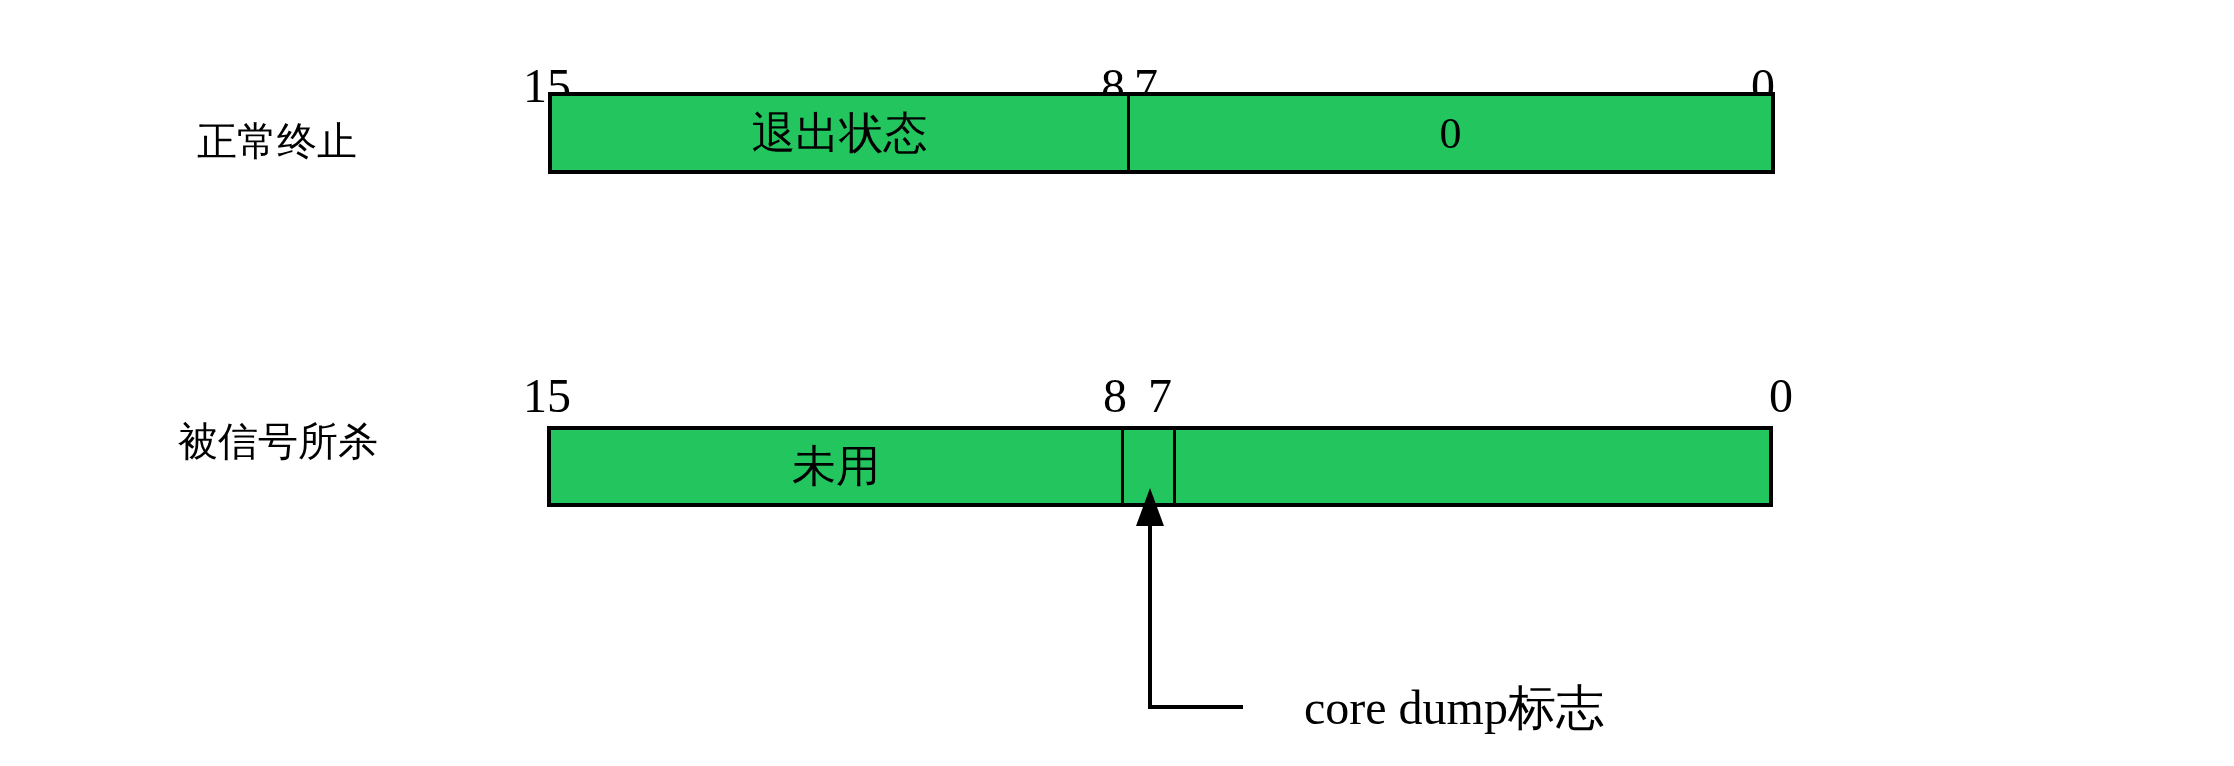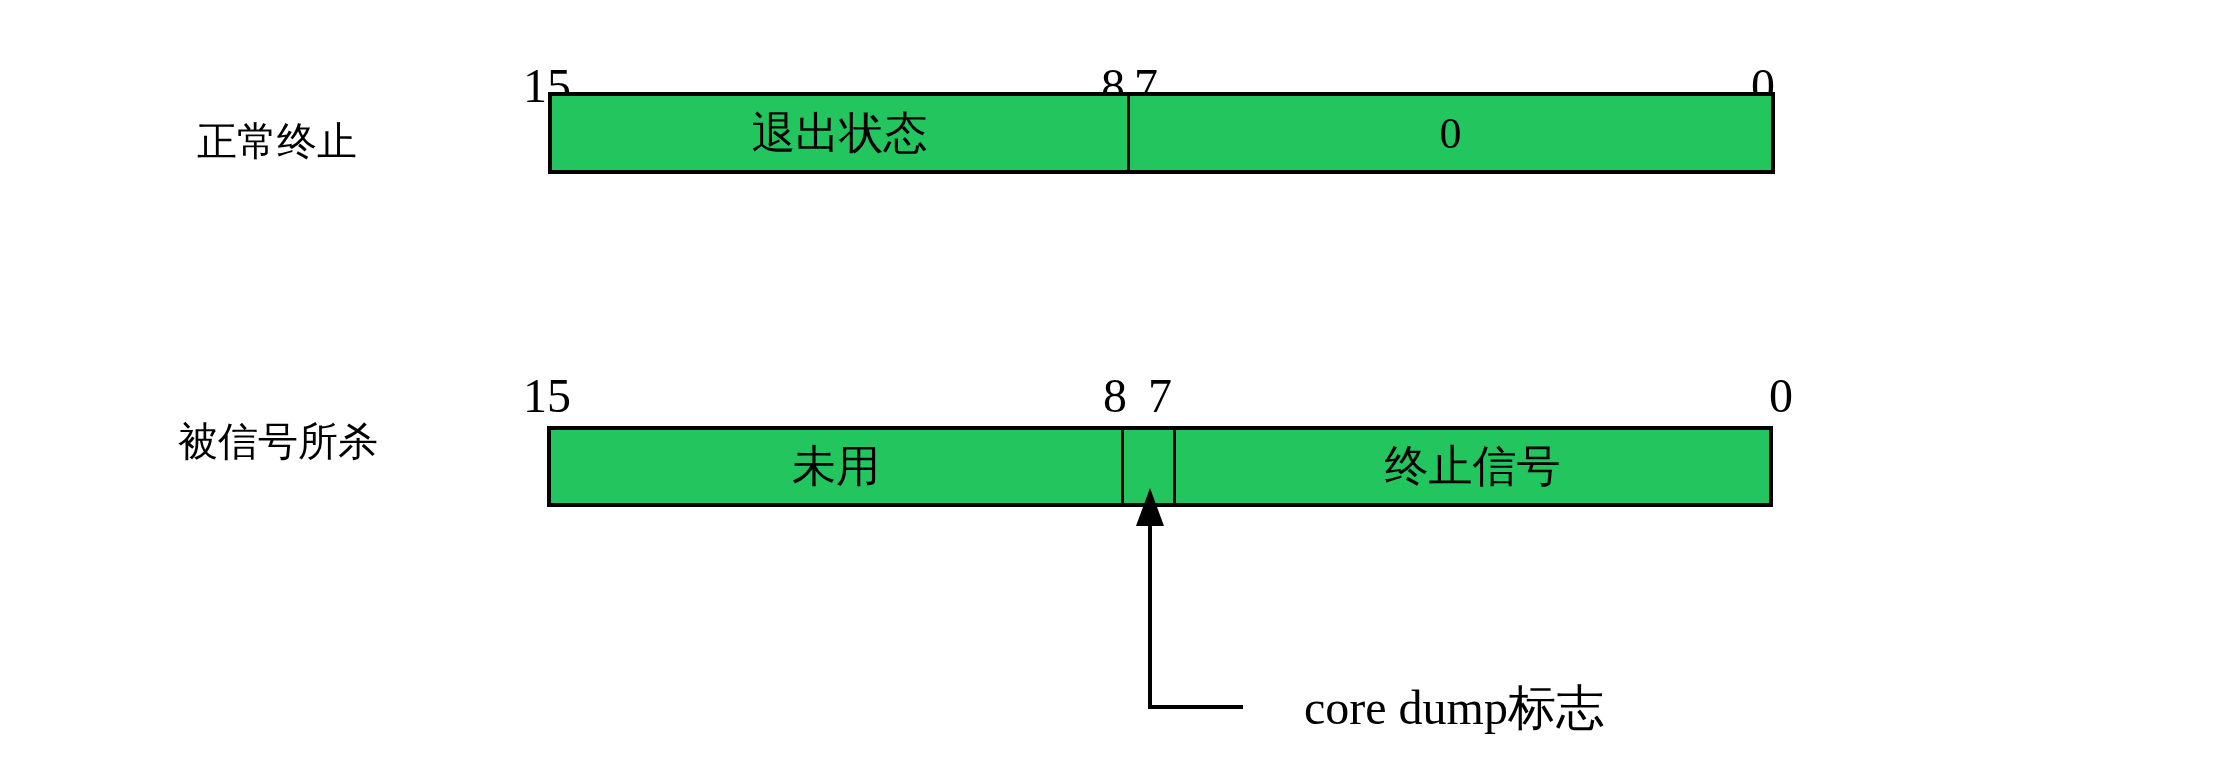--- a/index.html
+++ b/index.html
@@ -88,21 +88,20 @@
   <div class="abs row-caption" style="left:157px; top:412px; width:242px;">被信号所杀</div>
 
   <div class="abs bit-label" style="left:547px; top:326px;">15</div>
   <div class="abs bit-label" style="left:1115px; top:326px;">8</div>
   <div class="abs bit-label" style="left:1160px; top:326px;">7</div>
   <div class="abs bit-label" style="left:1781px; top:326px;">0</div>
 
   <div class="abs word-box" style="left:547px; top:402px; width:1226px; height:81px;margin-top:24px;">
     <div class="cell sep" style="width:573px;">未用</div>
     <div class="cell sep" style="width:52px;"></div>
-    <div class="cell" style="flex:1;">终止信号</div>
   </div>
 
   <div class="abs arrow-head" style="left:1136px; top:488px;"></div>
   <div class="abs arrow-stem" style="left:1148px; top:520px; height:189px;"></div>
   <div class="abs arrow-hline" style="left:1150px; top:705px; width:93px;"></div>
 
   <div class="abs annotation" style="left:1304px; top:678px;">core dump标志</div>
 
 </div>
 

